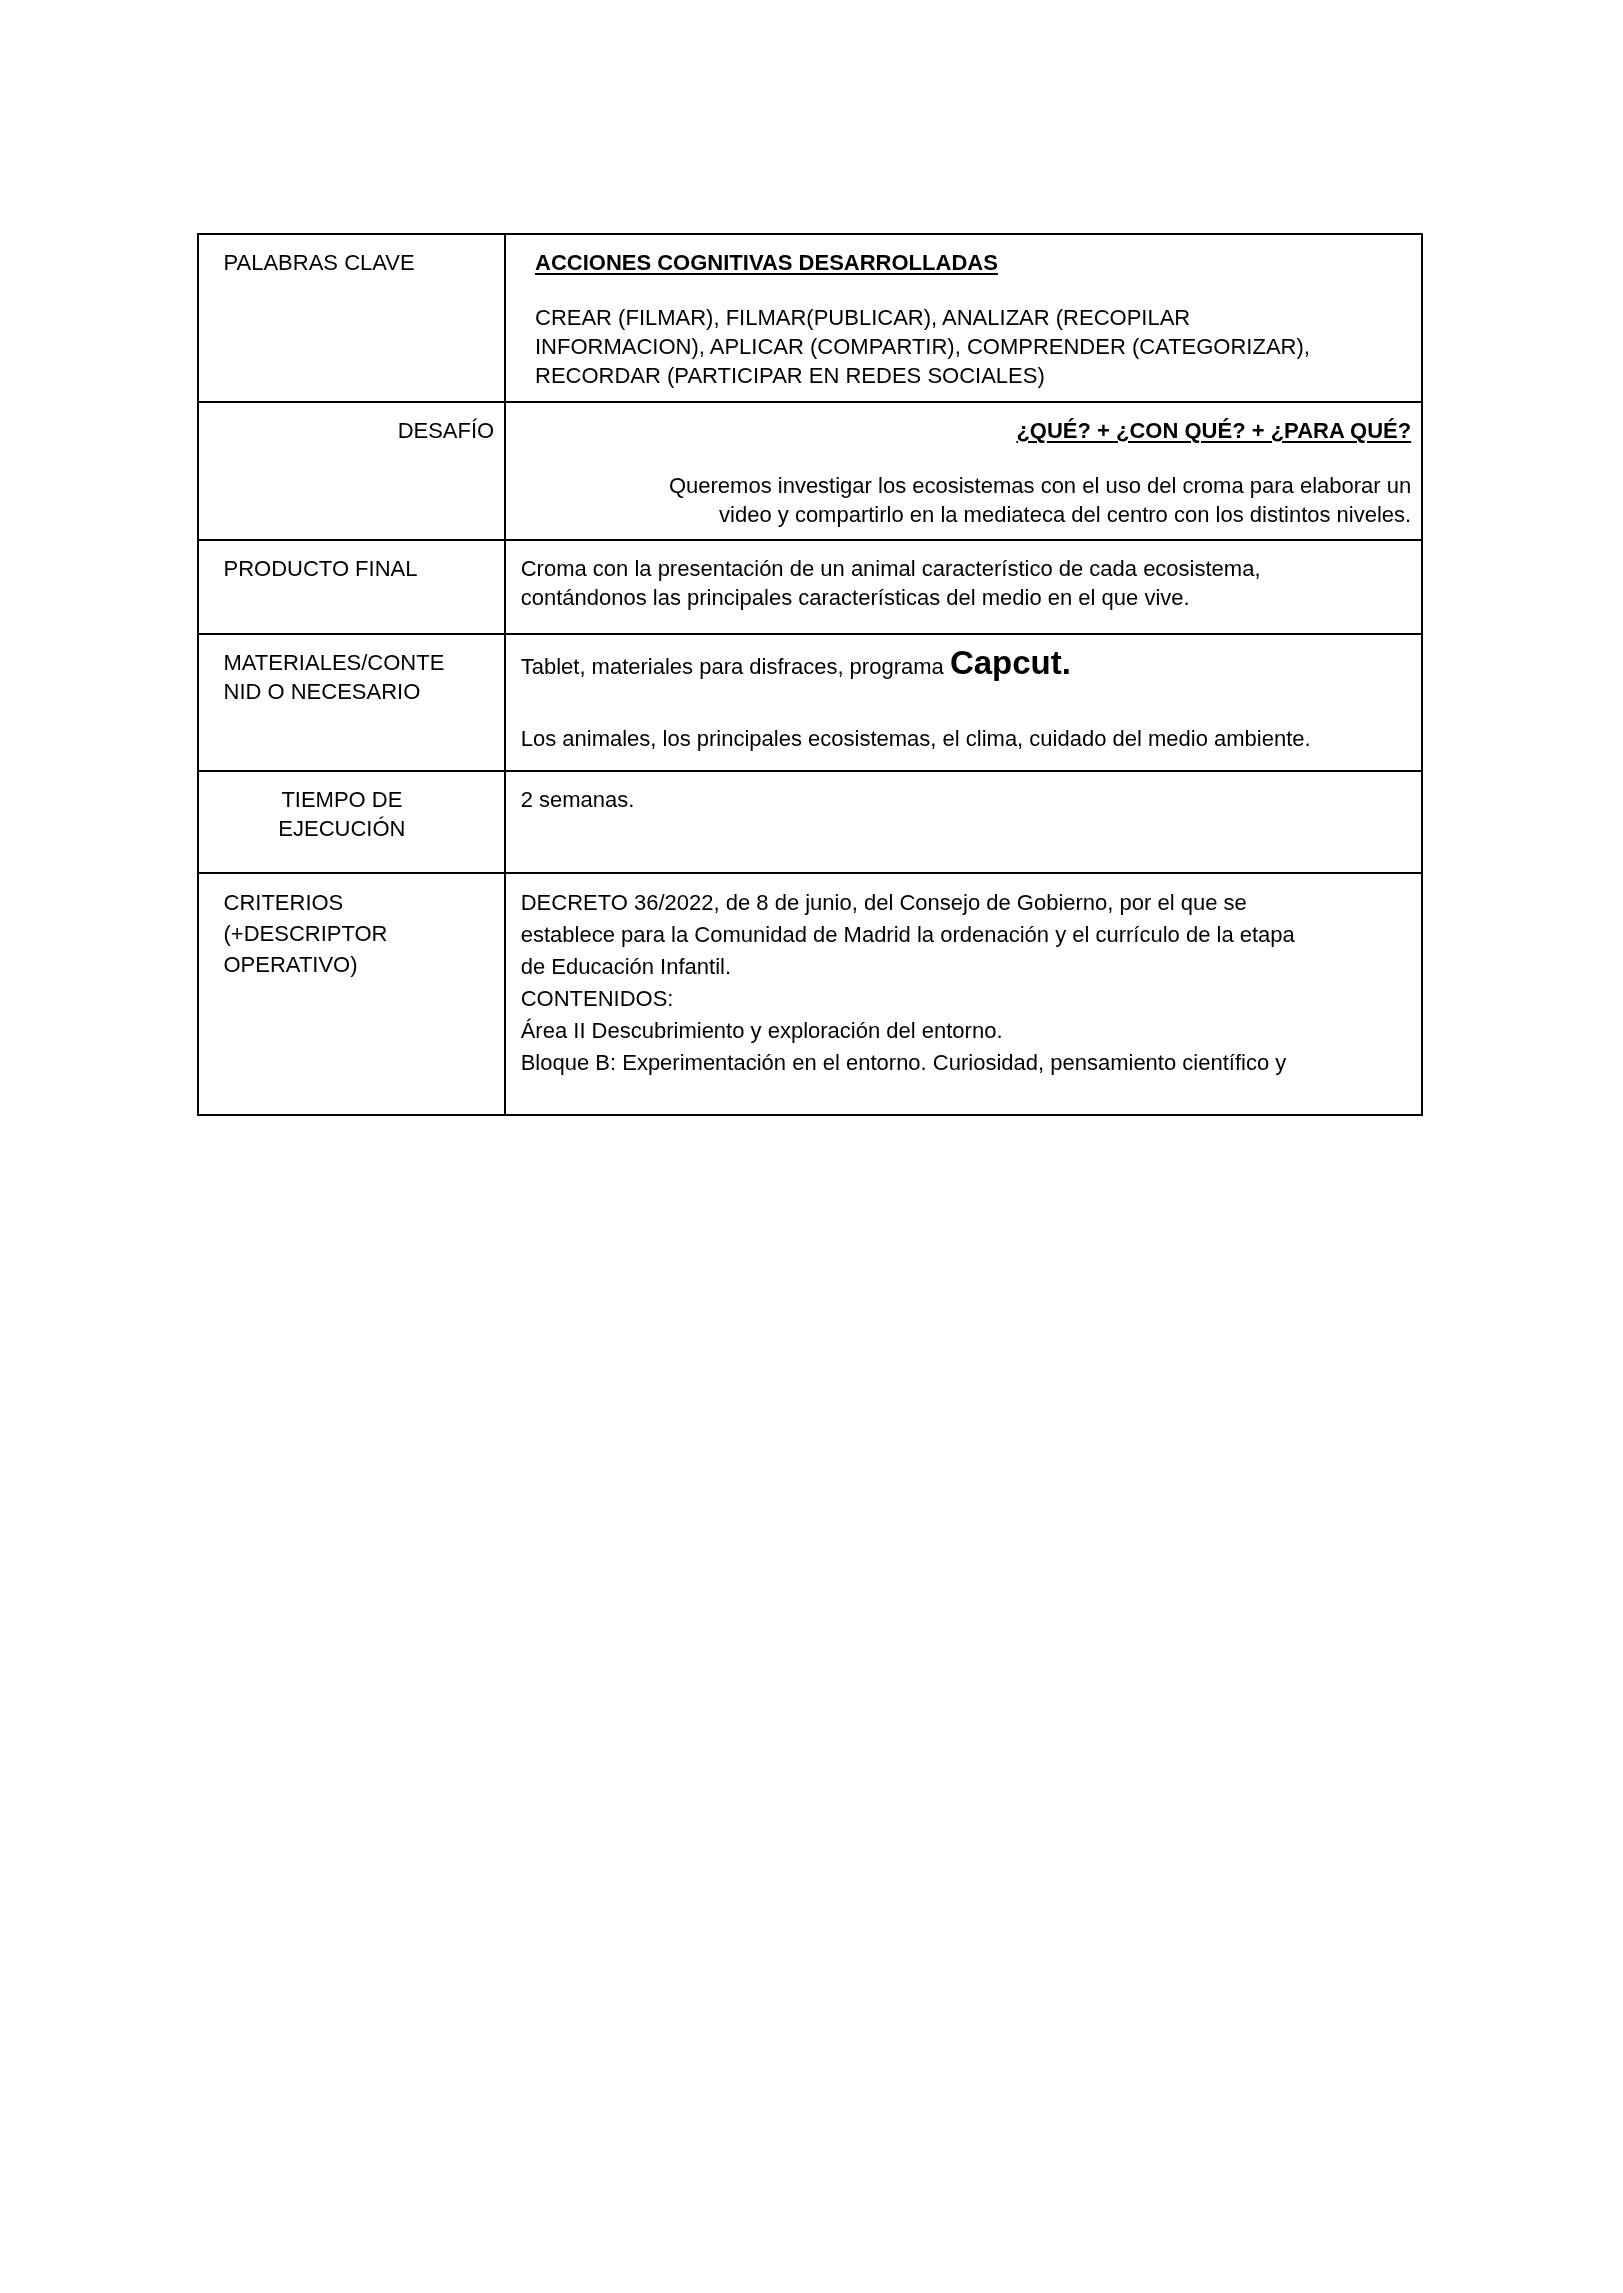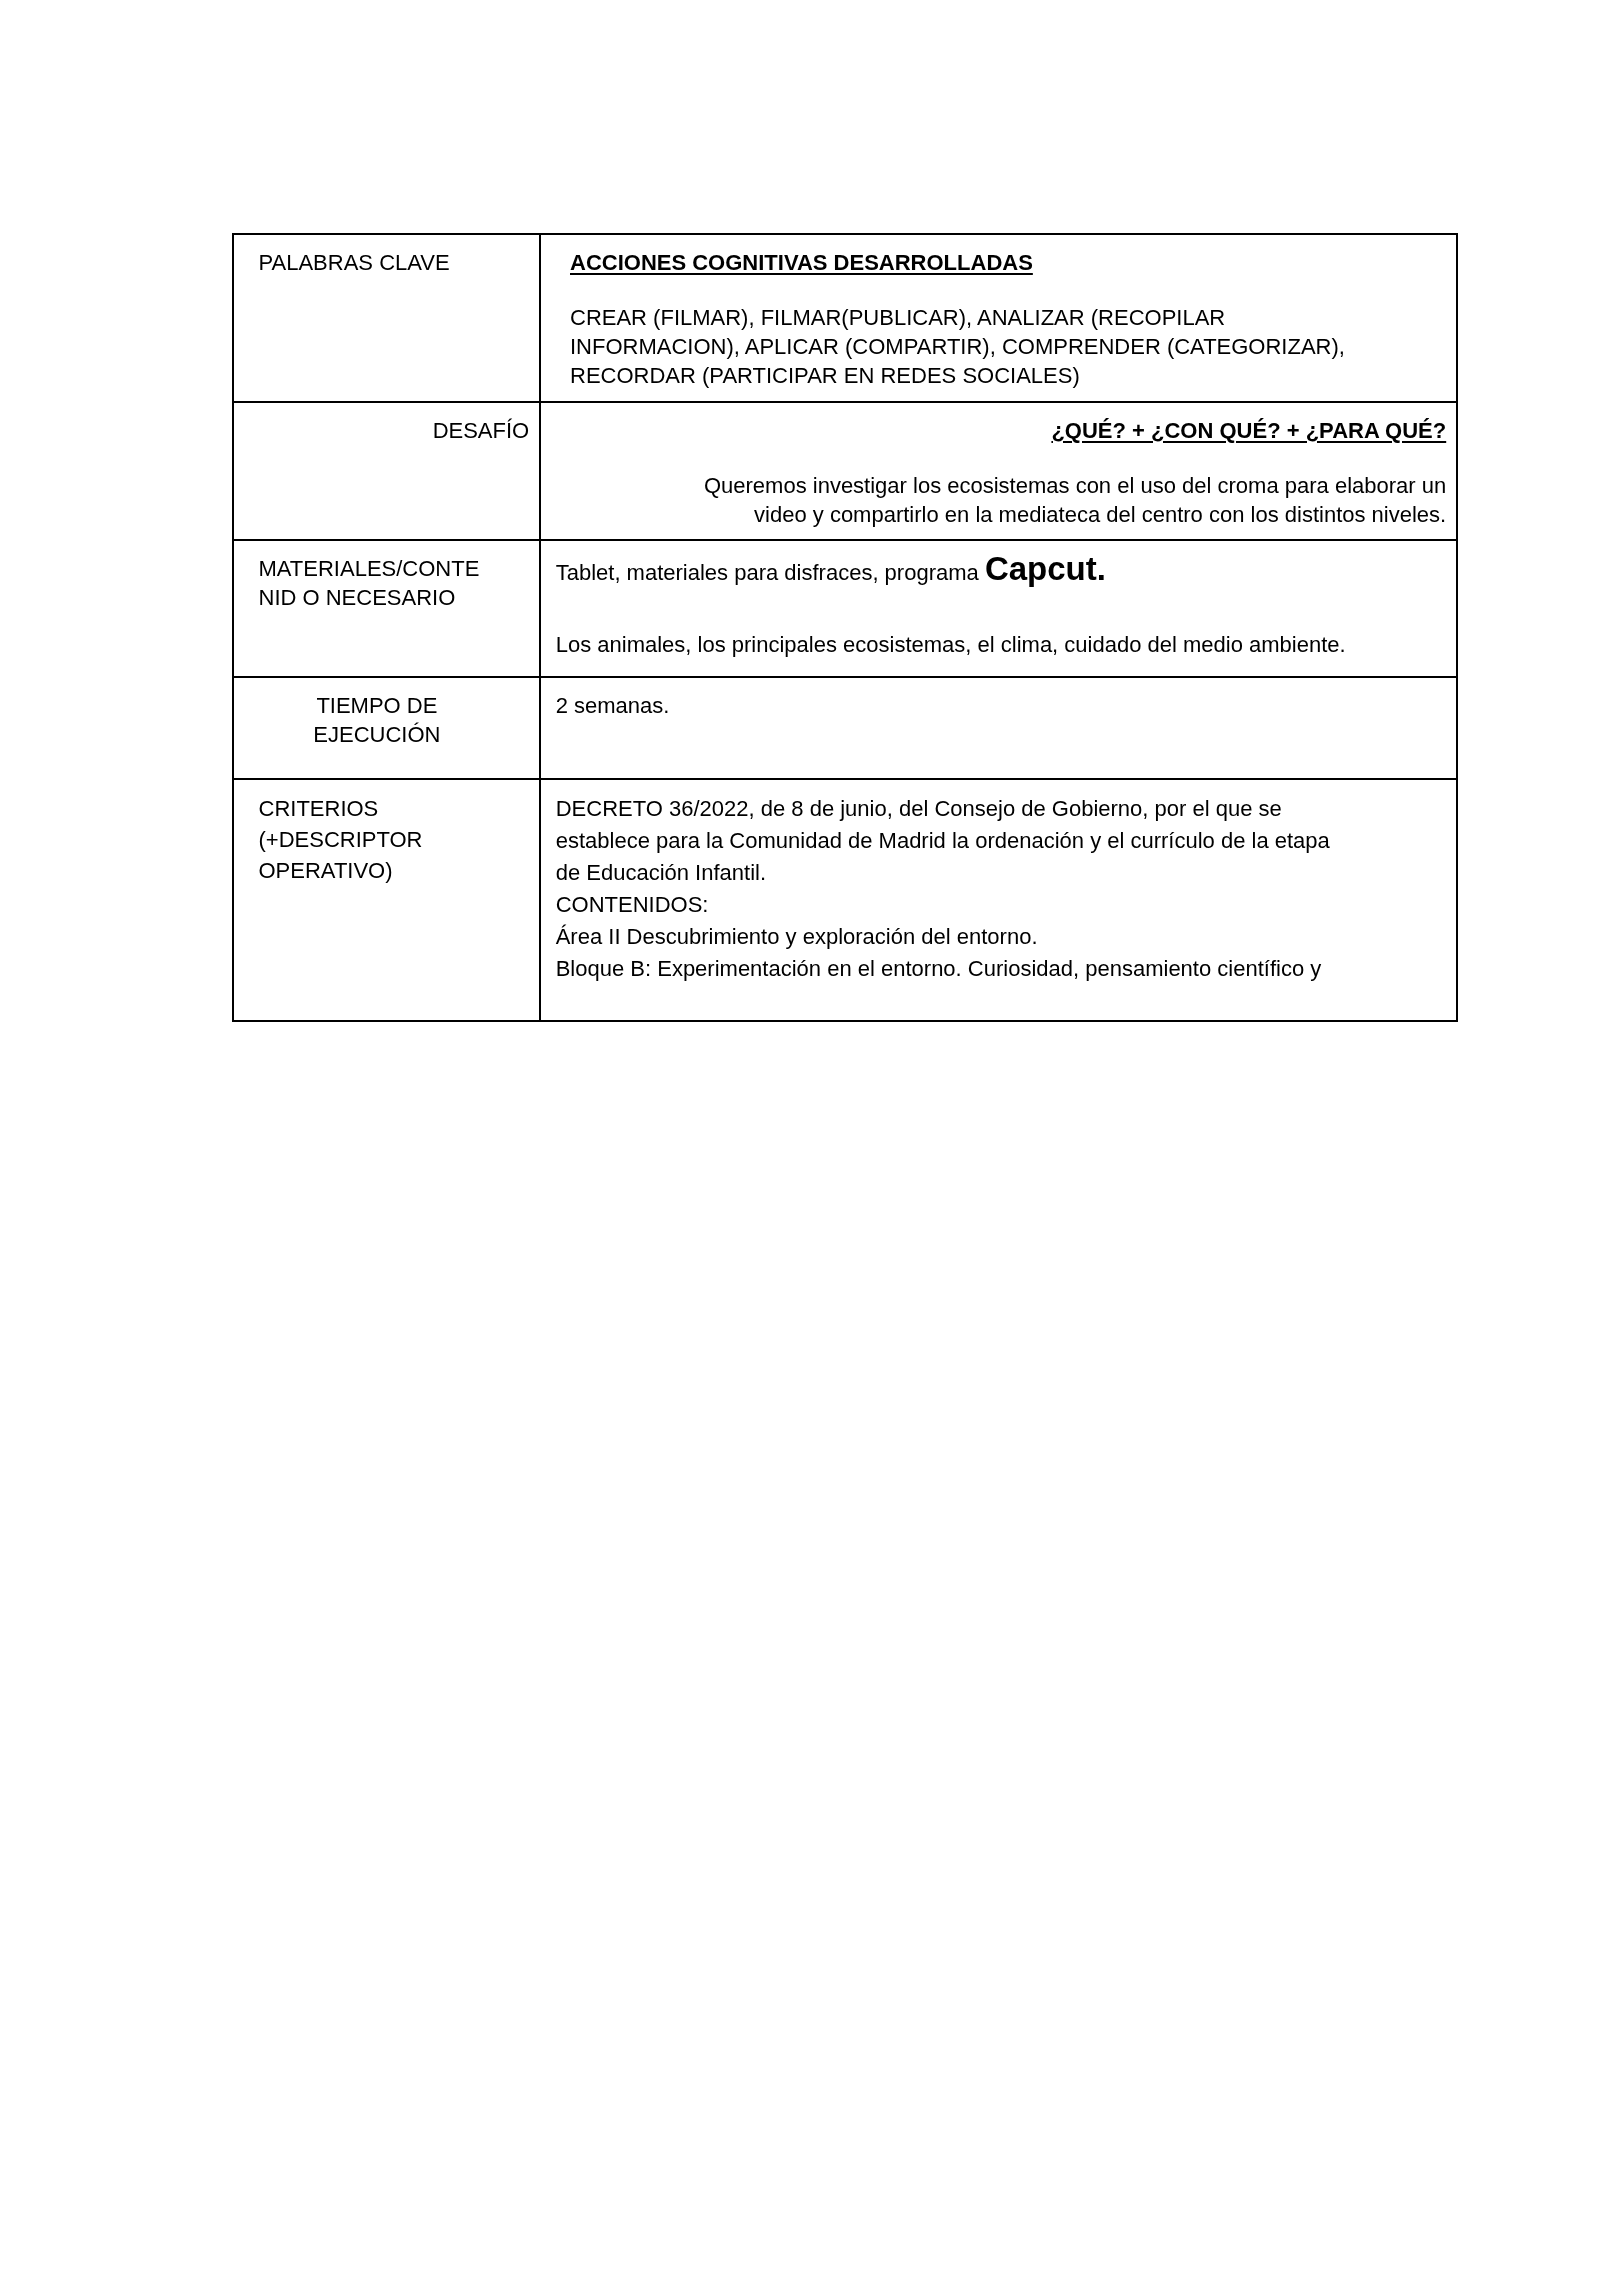--- a/index.html
+++ b/index.html
@@ -14,21 +14,20 @@
       font-family: "Liberation Sans", sans-serif;
       color: #000000;
     }
     .page-table {
       position: absolute;
       left: 197px;
       top: 233px;
       width: 1226px;
       border-collapse: collapse;
       table-layout: fixed;
-      margin-left: 35px;
     }
     .page-table td {
       border: 2.9px solid #000000;
       vertical-align: top;
       padding: 0;
       font-size: 22px;
       line-height: 29px;
     }
     .col-label { width: 306px; }
     .col-content { width: 914px; }
@@ -100,20 +99,31 @@
       <td class="content-cell">
         <div class="content-inner">
           <span class="heading-u">¿QUÉ? + ¿CON QUÉ? + ¿PARA QUÉ?</span>
           <div class="gap"></div>
           <span class="line">Queremos investigar los ecosistemas con el uso del croma para elaborar un</span>
           <span class="line">video y compartirlo en la mediateca del centro con los distintos niveles.</span>
         </div>
       </td>
     </tr>
 
+    <tr class="r3">
+      <td class="label-cell">
+        <span class="label-text">PRODUCTO FINAL</span>
+      </td>
+      <td class="content-cell plain">
+        <div class="content-inner">
+          <span class="line">Croma con la presentación de un animal característico de cada ecosistema,</span>
+          <span class="line">contándonos las principales características del medio en el que vive.</span>
+        </div>
+      </td>
+    </tr>
 
     <tr class="r4">
       <td class="label-cell">
         <span class="label-text">
           <span class="line">MATERIALES/CONTE</span>
           <span class="line">NID O NECESARIO</span>
         </span>
       </td>
       <td class="content-cell plain">
         <div class="content-inner">

